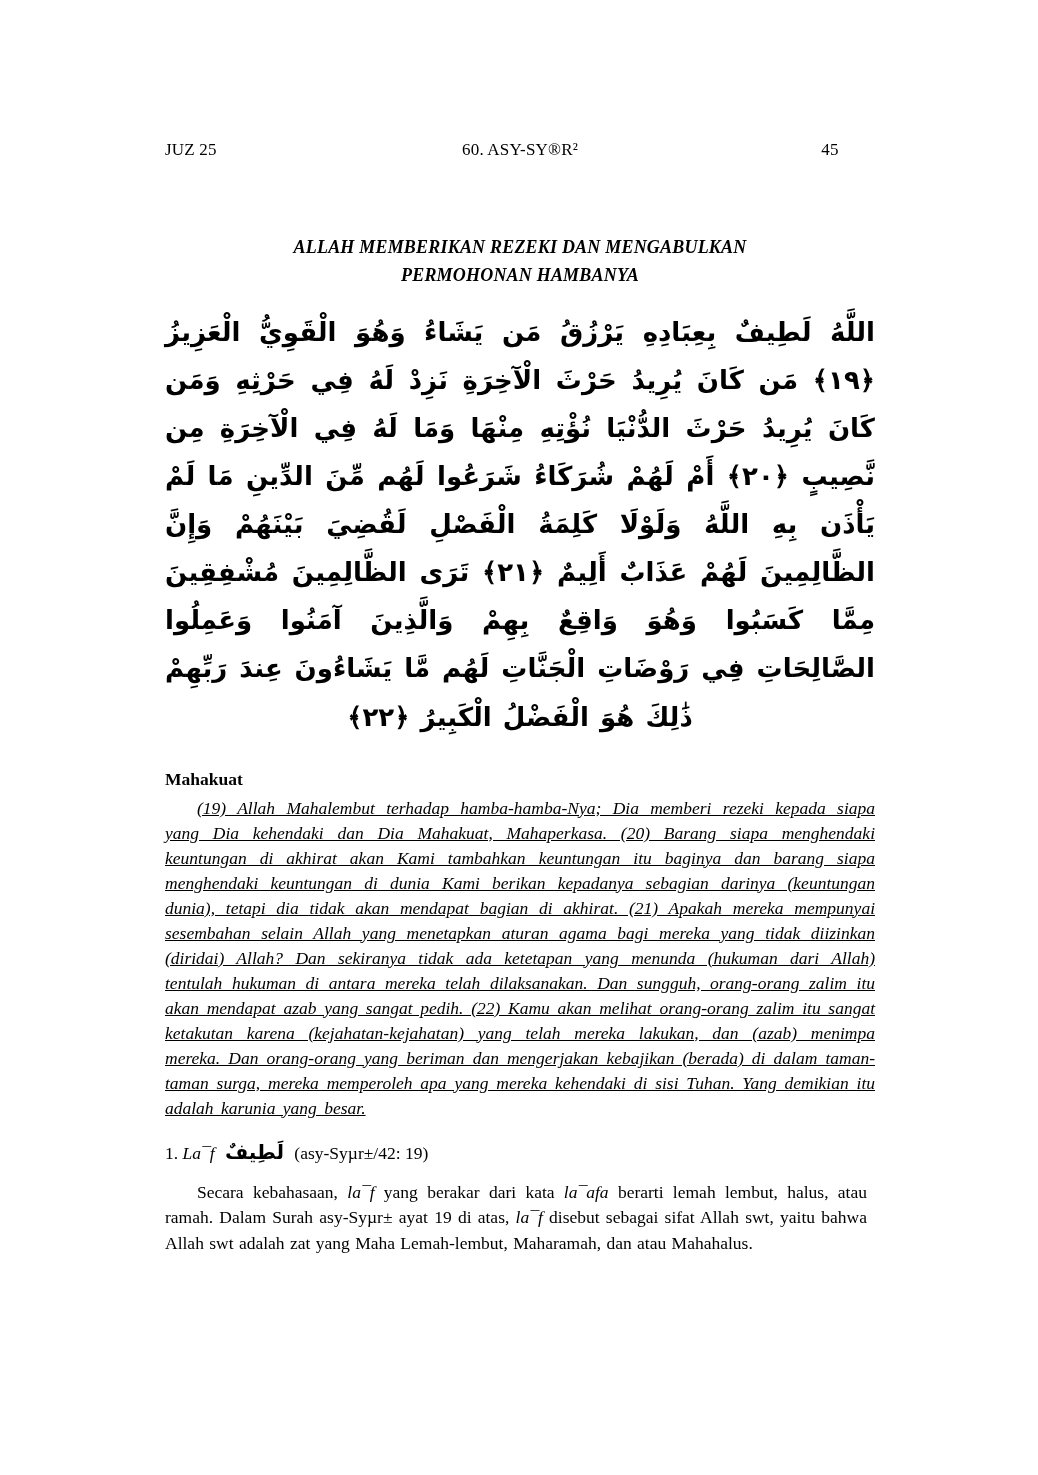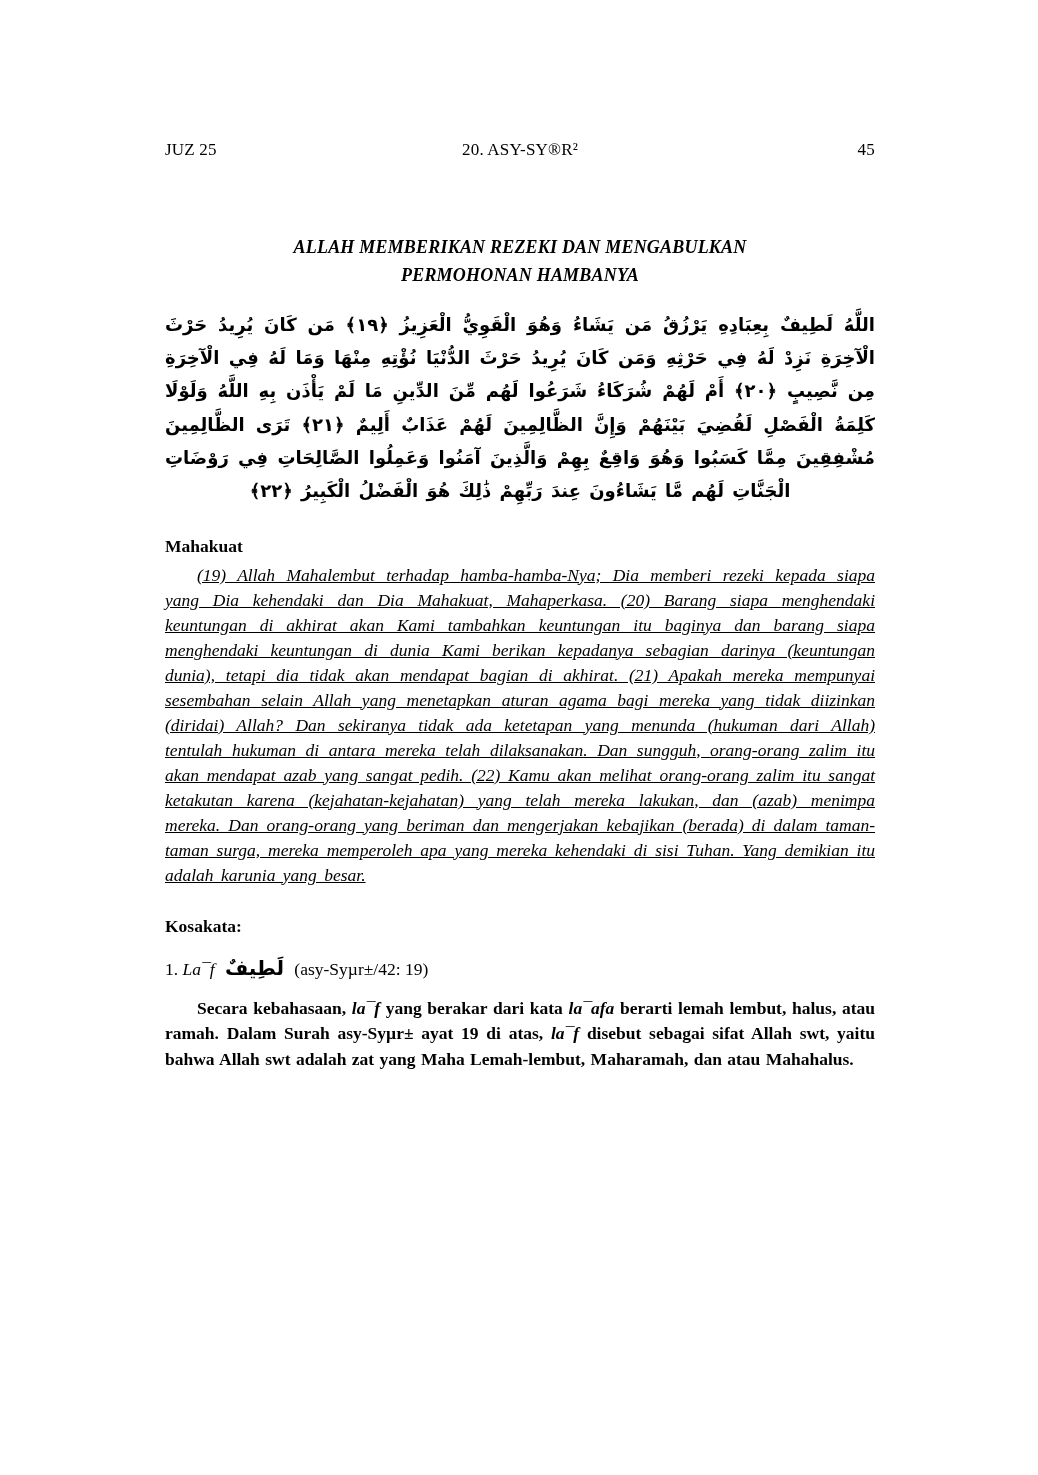--- a/index.html
+++ b/index.html
@@ -17,40 +17,40 @@
   }
   .header {
     display: flex;
     justify-content: space-between;
     align-items: baseline;
     font-size: 17px;
     letter-spacing: 0.2px;
   }
   .header .center { flex: 1; text-align: center; }
   .header .left  { min-width: 90px; text-align: left; }
-  .header .right { min-width: 90px; text-align: right; }
+  .header .right { min-width: 90px; text-align: center; }
 
   .title {
     margin: 74px 0 0 0;
     font-size: 18px;
     font-weight: bold;
     text-align: center;
     line-height: 1.55;
     letter-spacing: 0.2px;
     font-style: italic;
   }
 
   .arabic {
     margin-top: 18px;
     direction: rtl;
     text-align: justify;
     text-align-last: center;
     font-family: "DejaVu Sans", sans-serif;
     font-weight: bold;
-    font-size: 18px;
+    font-size: 26px;
     line-height: 1.85;
     word-spacing: 2px;
   }
 
   .subhead {
     margin: 28px 0 0 0;
     font-size: 17.5px;
     font-weight: bold;
   }
 
@@ -74,53 +74,51 @@
   .kos-item .ar-inline {
     font-family: "DejaVu Sans", sans-serif;
     font-weight: bold;
     font-size: 20px;
     padding: 0 6px;
     direction: rtl;
     unicode-bidi: isolate;
   }
 
   .body-par {
-    margin: 12px 0 0 0;
+    margin: 12px 8px 0 0;
     font-size: 17.5px;
     line-height: 25.5px;
     text-align: justify;
     text-indent: 32px;
     word-spacing: 1px;
-    font-weight: bold;
   }
   .body-par i { font-style: italic; }
 </style>
 </head>
 <body>
 
 <div class="page">
 
   <div class="header">
     <span class="left">JUZ 25</span>
-    <span class="center">20. ASY-SY®R²</span>
+    <span class="center">60. ASY-SY®R²</span>
     <span class="right">45</span>
   </div>
 
   <h1 class="title">
     <span>ALLAH MEMBERIKAN REZEKI DAN MENGABULKAN</span><br>
     <span>PERMOHONAN HAMBANYA</span>
   </h1>
 
   <div class="arabic" dir="rtl" lang="ar">اللَّهُ لَطِيفٌ بِعِبَادِهِ يَرْزُقُ مَن يَشَاءُ وَهُوَ الْقَوِيُّ الْعَزِيزُ ﴿١٩﴾ مَن كَانَ يُرِيدُ حَرْثَ الْآخِرَةِ نَزِدْ لَهُ فِي حَرْثِهِ وَمَن كَانَ يُرِيدُ حَرْثَ الدُّنْيَا نُؤْتِهِ مِنْهَا وَمَا لَهُ فِي الْآخِرَةِ مِن نَّصِيبٍ ﴿٢٠﴾ أَمْ لَهُمْ شُرَكَاءُ شَرَعُوا لَهُم مِّنَ الدِّينِ مَا لَمْ يَأْذَن بِهِ اللَّهُ وَلَوْلَا كَلِمَةُ الْفَصْلِ لَقُضِيَ بَيْنَهُمْ وَإِنَّ الظَّالِمِينَ لَهُمْ عَذَابٌ أَلِيمٌ ﴿٢١﴾ تَرَى الظَّالِمِينَ مُشْفِقِينَ مِمَّا كَسَبُوا وَهُوَ وَاقِعٌ بِهِمْ وَالَّذِينَ آمَنُوا وَعَمِلُوا الصَّالِحَاتِ فِي رَوْضَاتِ الْجَنَّاتِ لَهُم مَّا يَشَاءُونَ عِندَ رَبِّهِمْ ذَٰلِكَ هُوَ الْفَضْلُ الْكَبِيرُ ﴿٢٢﴾</div>
 
   <h2 class="subhead">Mahakuat</h2>
 
   <p class="translation">(19) Allah Mahalembut terhadap hamba-hamba-Nya; Dia memberi rezeki kepada siapa yang Dia kehendaki dan Dia Mahakuat, Mahaperkasa. (20) Barang siapa menghendaki keuntungan di akhirat akan Kami tambahkan keuntungan itu baginya dan barang siapa menghendaki keuntungan di dunia Kami berikan kepadanya sebagian darinya (keuntungan dunia), tetapi dia tidak akan mendapat bagian di akhirat. (21) Apakah mereka mempunyai sesembahan selain Allah yang menetapkan aturan agama bagi mereka yang tidak diizinkan (diridai) Allah? Dan sekiranya tidak ada ketetapan yang menunda (hukuman dari Allah) tentulah hukuman di antara mereka telah dilaksanakan. Dan sungguh, orang-orang zalim itu akan mendapat azab yang sangat pedih. (22) Kamu akan melihat orang-orang zalim itu sangat ketakutan karena (kejahatan-kejahatan) yang telah mereka lakukan, dan (azab) menimpa mereka. Dan orang-orang yang beriman dan mengerjakan kebajikan (berada) di dalam taman-taman surga, mereka memperoleh apa yang mereka kehendaki di sisi Tuhan. Yang demikian itu adalah karunia yang besar.</p>
 
-  <h2 class="subhead">Kosakata:</h2>
 
   <div class="kos-item">
     <span>1.</span>
     <span class="it">La¯f</span>
     <span class="ar-inline" dir="rtl" lang="ar">لَطِيفٌ</span>
     <span>(asy-Syµr±/42: 19)</span>
   </div>
   <p class="body-par"><span>Secara kebahasaan, </span><i>la¯f</i><span> yang berakar dari kata </span><i>la¯afa</i><span> berarti lemah lembut, halus, atau ramah. Dalam Surah asy-Syµr± ayat 19 di atas, </span><i>la¯f</i><span> disebut sebagai sifat Allah swt, yaitu bahwa Allah swt adalah zat yang Maha Lemah-lembut, Maharamah, dan atau Mahahalus.</span></p>
 
 

